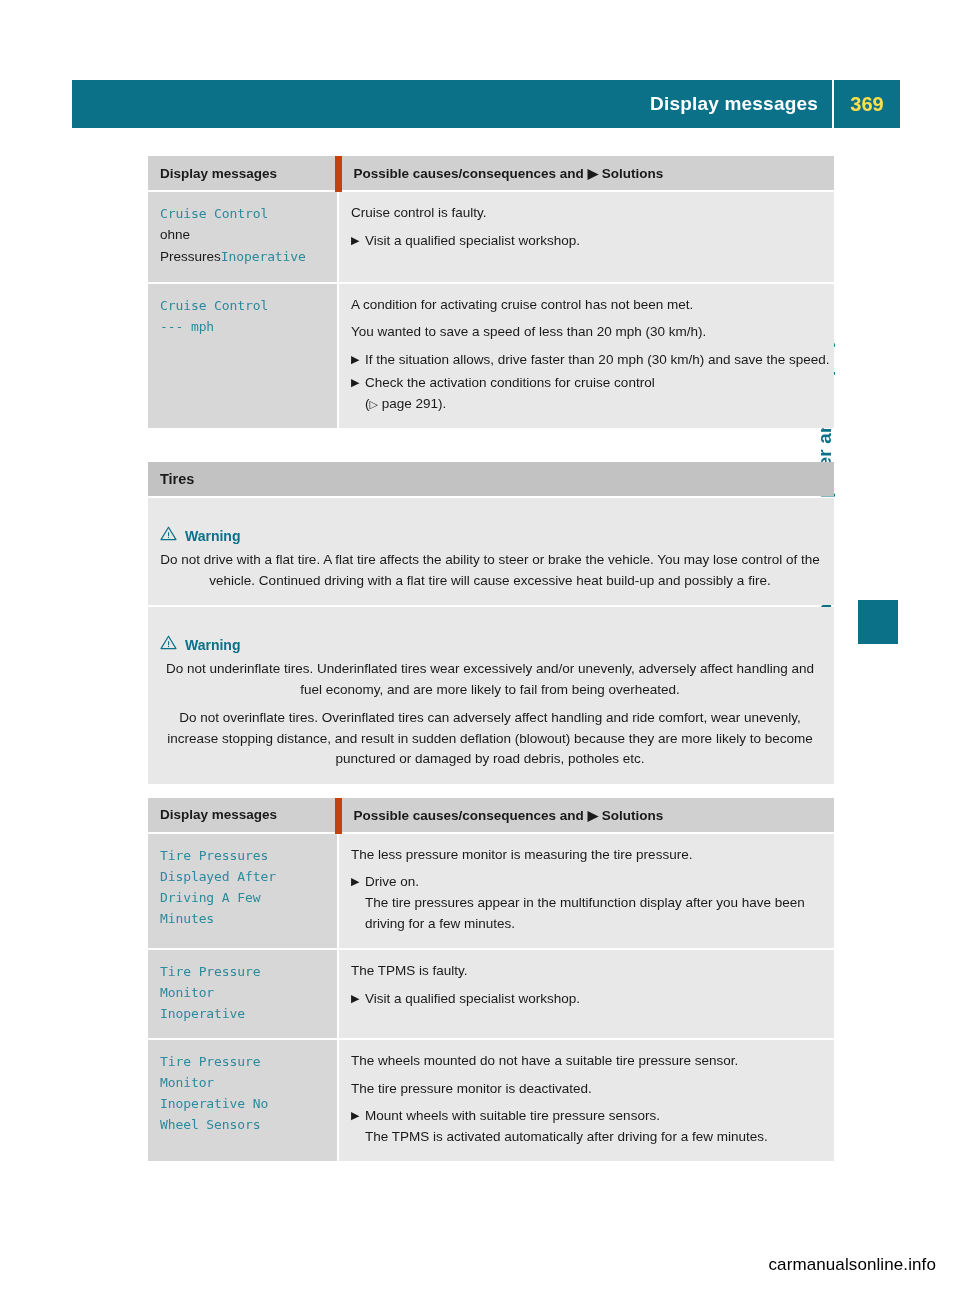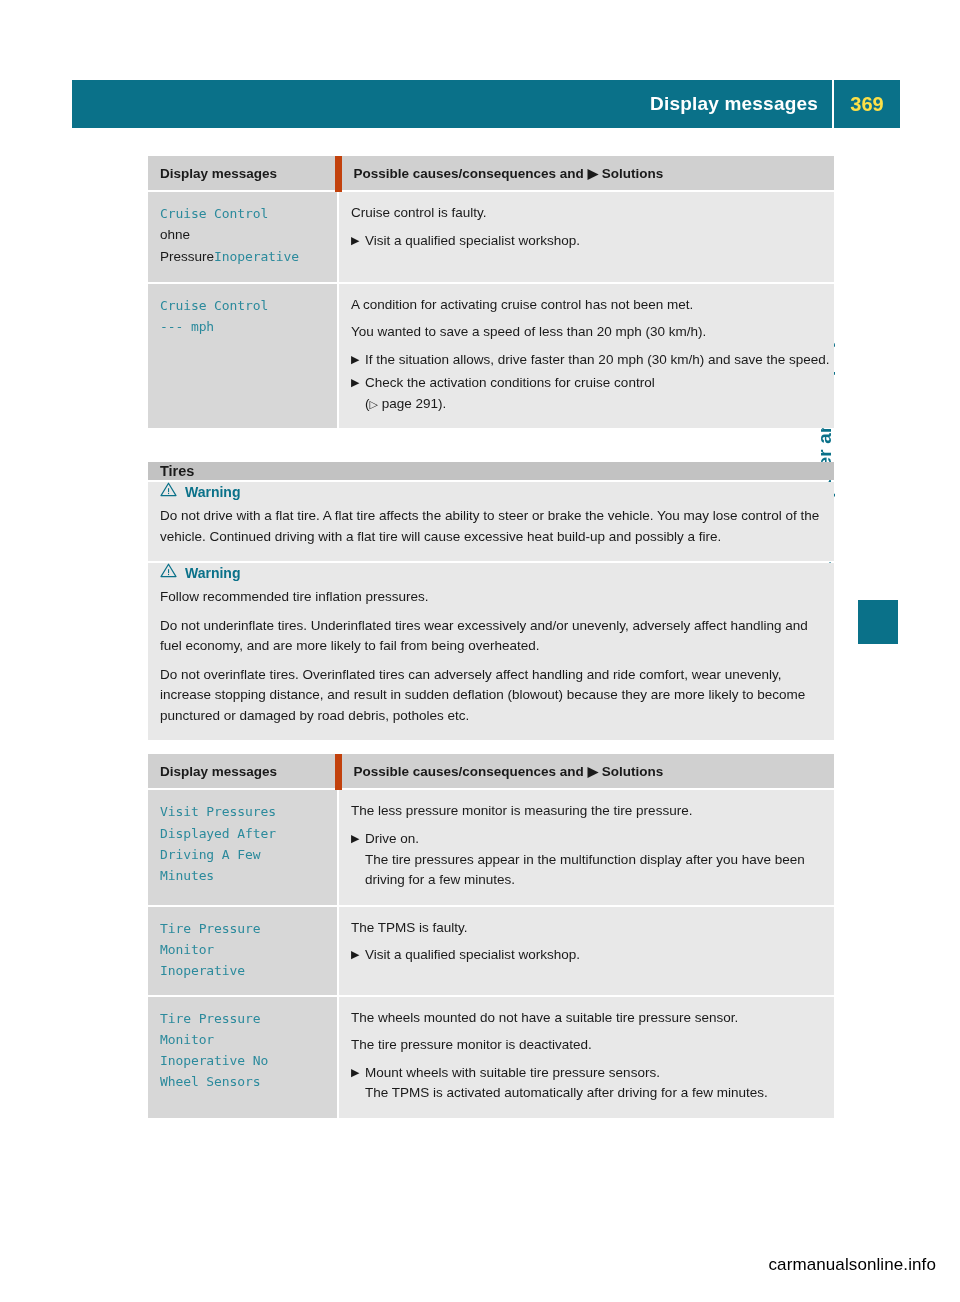--- a/index.html
+++ b/index.html
@@ -162,46 +162,47 @@
   }
   .xref-tri { font-size: 11px; }
 
   
   .section-gap { height: 34px; }
   .section-head {
     background: #c2c2c2;
     font-size: 14.5px;
     font-weight: bold;
     color: #1a1a1a;
-    padding: 1px 12px;
+    padding: 9px 12px;
   }
 
   
   .warn-block {
     background: #e8e8e8;
-    padding: 0 14px 14px 12px;
+    padding: 28px 14px 14px 12px;
     margin-top: 2px;
   }
   .warn-head {
     display: flex;
     align-items: center;
     gap: 8px;
     margin-bottom: 5px;
   }
   .warn-icon { flex: 0 0 auto; display: block; }
   .warn-label {
     color: #0a7189;
     font-size: 14px;
     font-weight: bold;
   }
   .warn-text {
     font-size: 13.5px;
     color: #1a1a1a;
     line-height: 1.52;
     margin-bottom: 8px;
+    text-align: center;
   }
   .warn-text:last-child { margin-bottom: 0; }
 
   .table-gap { height: 14px; }
 
   
   .footer-mark {
     position: absolute;
     left: 0;
     top: 1255px;
@@ -243,21 +244,21 @@
             <span>▶</span>
             <span>Solutions</span>
           </th>
         </tr>
       </thead>
       <tbody>
           <tr>
             <td class="col-left">
               <div><span>Cruise Control</span></div>
               <div><span class="plain-black">ohne</span></div>
-              <div><span class="plain-black">Pressure</span><span>Inoperative</span></div>
+              <div><span class="plain-black">Pressures</span><span>Inoperative</span></div>
             </td>
             <td class="col-right">
               <div class="para">Cruise control is faulty.</div>
               <div class="bullet">
                 <span class="bullet-mark">▶</span>
                 <span class="bullet-body">Visit a qualified specialist workshop.</span>
               </div>
             </td>
           </tr>
           <tr>
@@ -299,21 +300,20 @@
         </div>
         <div class="warn-block">
           <div class="warn-head">
             <span class="warn-icon"><svg width="17" height="15" viewBox="0 0 17 15">
                 <path d="M8.5 1.2 L16 13.6 L1 13.6 Z" fill="none" stroke="#0a7189" stroke-width="1.2" stroke-linejoin="round"></path>
                 <rect x="8" y="6.2" width="1.1" height="4" fill="#0a7189"></rect>
                 <rect x="8" y="11" width="1.1" height="1.1" fill="#0a7189"></rect>
               </svg></span>
             <span class="warn-label">Warning</span>
           </div>
-          <div class="warn-text">Follow recommended tire inflation pressures.</div>
           <div class="warn-text">Do not underinflate tires. Underinflated tires wear excessively and/or unevenly, adversely affect handling and fuel economy, and are more likely to fail from being overheated.</div>
           <div class="warn-text">Do not overinflate tires. Overinflated tires can adversely affect handling and ride comfort, wear unevenly, increase stopping distance, and result in sudden deflation (blowout) because they are more likely to become punctured or damaged by road debris, potholes etc.</div>
         </div>
       </div>
 
     <div class="table-gap"></div>
 
     <table class="msg-table">
       <colgroup>
           <col class="c1">
@@ -325,21 +325,21 @@
           <th class="th2">
             <span>Possible causes/consequences and</span>
             <span>▶</span>
             <span>Solutions</span>
           </th>
         </tr>
       </thead>
       <tbody>
           <tr>
             <td class="col-left">
-              <div><span>Visit Pressures</span></div>
+              <div><span>Tire Pressures</span></div>
               <div><span>Displayed After</span></div>
               <div><span>Driving A Few</span></div>
               <div><span>Minutes</span></div>
             </td>
             <td class="col-right">
               <div class="para">The less pressure monitor is measuring the tire pressure.</div>
               <div class="bullet">
                 <span class="bullet-mark">▶</span>
                 <span class="bullet-body">Drive on.<span class="sub-line">The tire pressures appear in the multifunction display after you have been driving for a few minutes.</span></span>
               </div>

